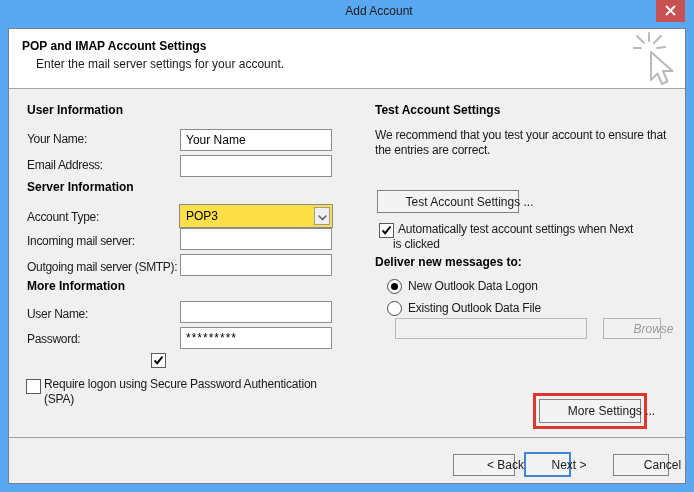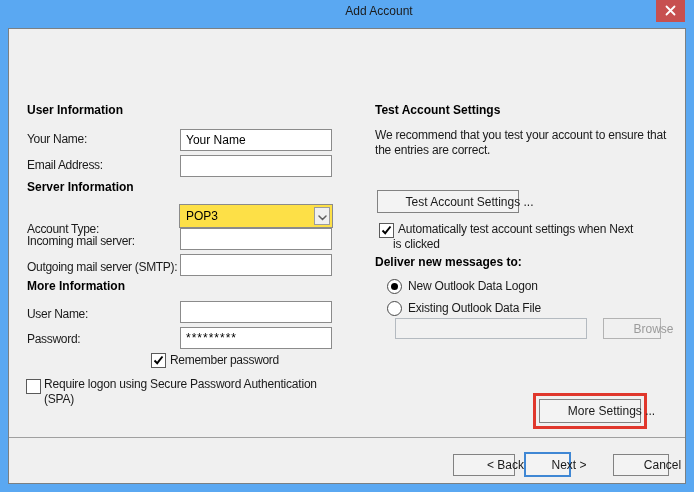--- a/index.html
+++ b/index.html
@@ -58,32 +58,48 @@
       <span>
         <svg width="11" height="11" viewBox="0 0 11 11">
             <path d="M1.5 1.5 L9.5 9.5 M9.5 1.5 L1.5 9.5" stroke="#ffffff" stroke-width="1.8" stroke-linecap="round"></path>
           </svg>
       </span>
     </div>
   </div>
 
   <div class="inner">
 
+    <div class="header">
+      <div class="header-title">POP and IMAP Account Settings</div>
+      <div class="header-sub">Enter the mail server settings for your account.</div>
+      <div class="cursor-icon">
+        <svg width="52" height="54" viewBox="0 0 52 54">
+          <g stroke="#b7babd" stroke-width="2" stroke-linecap="round">
+            <line x1="16" y1="9" x2="16" y2="1"></line>
+            <line x1="11" y1="11" x2="4" y2="4"></line>
+            <line x1="8" y1="16" x2="0" y2="16"></line>
+            <line x1="21" y1="11" x2="28" y2="4"></line>
+            <line x1="24" y1="16" x2="32" y2="15"></line>
+          </g>
+          <path d="M18 20 L18 48 L24.5 41.5 L29 52 L34.5 49.5 L30 39 L39.5 39 Z" fill="#ffffff" stroke="#b7babd" stroke-width="2" stroke-linejoin="round"></path>
+        </svg>
+      </div>
+    </div>
 
     <div class="hd" style="left:18px; top:74px;">User Information</div>
 
     <div class="lbl" style="left:18px; top:103px;">Your Name:</div>
     <input class="txt" style="left: 171px; top: 100px;" value="Your Name">
 
     <div class="lbl" style="left:18px; top:129px;">Email Address:</div>
     <input class="txt" style="left: 171px; top: 126px;" value="">
 
     <div class="hd" style="left:18px; top:151px;">Server Information</div>
 
-    <div class="lbl" style="left:18px; top:181px;margin-top:12px;">Account Type:</div>
+    <div class="lbl" style="left:18px; top:181px;">Account Type:</div>
     <div class="combo">
       <div class="combo-text">POP3</div>
       <div class="combo-arrow">
         <span>
           <svg width="9" height="6" viewBox="0 0 9 6">
               <path d="M1 1 L4.5 4.5 L8 1" stroke="#5f5f5f" stroke-width="1.5" fill="none" stroke-linecap="round"></path>
             </svg>
         </span>
       </div>
     </div>
@@ -102,21 +118,20 @@
     <div class="lbl" style="left:18px; top:303px;">Password:</div>
     <input class="txt" style="left: 171px; top: 298px; letter-spacing: 1px;" value="*********">
 
     <div class="cb checked" style="left:142px; top:324px;">
       <span>
         <svg width="11" height="11" viewBox="0 0 11 11">
             <path d="M1.5 5.5 L4.2 8.2 L9.5 1.5" stroke="#000" stroke-width="1.9" fill="none"></path>
           </svg>
       </span>
     </div>
-    <div class="lbl" style="left:161px; top:324px;">Remember password</div>
 
     <div class="cb" style="left:17px; top:350px;">
       <span>
         <svg width="11" height="11" viewBox="0 0 11 11">
             <path d="M1.5 5.5 L4.2 8.2 L9.5 1.5" stroke="#000" stroke-width="1.9" fill="none"></path>
           </svg>
       </span>
     </div>
     <div class="wrapline" style="left:35px; top:348px;">Require logon using Secure Password Authentication</div>
     <div class="wrapline" style="left:35px; top:363px;">(SPA)</div>
@@ -141,21 +156,21 @@
 
     <div class="radio selected" style="left:378px; top:250px;">
         <span class="dot"></span>
       </div>
     <div class="wrapline" style="left:399px; top:250px;">New Outlook Data Logon</div>
 
     <div class="radio" style="left:378px; top:272px;"></div>
     <div class="wrapline" style="left:399px; top:272px;">Existing Outlook Data File</div>
 
     <input class="txt disabled" style="left: 386px; top: 289px; width: 192px; height: 21px;" value="">
-    <button class="btn disabled" style="left:594px; top:289px; width:58px; height:21px;">Browse</button>
+    <button class="btn disabled" style="left:594px; top:289px; width:58px; height:21px;font-style:italic;">Browse</button>
 
     <div class="red-annotation"></div>
     <button class="btn" style="left:530px; top:370px; width:102px; height:24px;">More Settings ...</button>
 
     <div class="divider"></div>
     <button class="btn" style="left:444px; top:425px; width:62px; height:22px;">&lt; Back</button>
     <button class="btn default" style="left:515px; top:423px; width:45px; height:25px;">Next &gt;</button>
     <button class="btn" style="left:604px; top:425px; width:56px; height:22px;">Cancel</button>
 
   </div>

